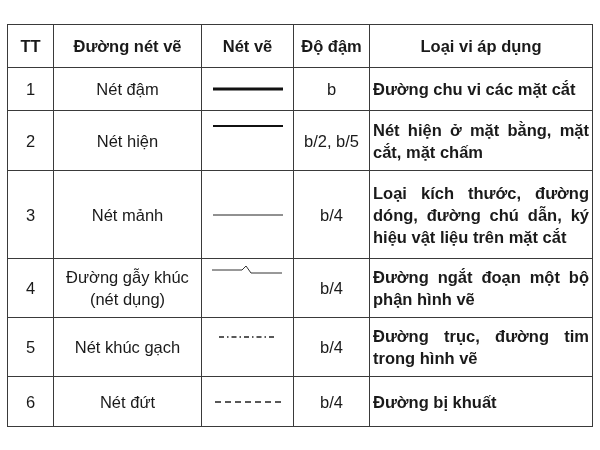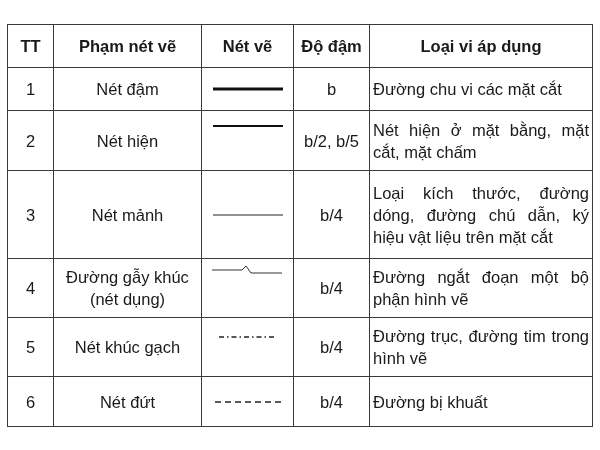--- a/index.html
+++ b/index.html
@@ -7,38 +7,38 @@
          font-family:"Liberation Sans", "DejaVu Sans", sans-serif; color:#1a1a1a; }
   table.tbl { position:absolute; left:7px; top:24px; border-collapse:collapse;
               table-layout:fixed; width:585px; }
   .tbl td, .tbl th { border:1.5px solid #3a3a3a; padding:0 3px; font-size:16.5px;
                      line-height:22px; vertical-align:middle; }
   .tbl th { font-weight:bold; text-align:center; height:42px; }
   .c-tt { text-align:center; }
   .c-name { text-align:center; }
   .c-line { text-align:center; }
   .c-weight { text-align:center; }
-  .c-scope { text-align:justify; }
+  .c-scope { text-align:justify;font-weight:bold; }
   svg { display:block; margin:0 auto; }
 </style>
 </head>
 <body>
 
 <table class="tbl">
   <colgroup>
     <col style="width:46px">
       <col style="width:148px">
       <col style="width:92px">
       <col style="width:76px">
       <col style="width:223px">
   </colgroup>
   <thead>
     <tr>
       <th>TT</th>
-      <th>Phạm nét vẽ</th>
+      <th>Đường nét vẽ</th>
       <th>Nét vẽ</th>
       <th>Độ đậm</th>
       <th>Loại vi áp dụng</th>
     </tr>
   </thead>
   <tbody>
     <tr style="height:43px">
       <td class="c-tt">1</td>
       <td class="c-name">Nét đậm</td>
       <td class="c-line">

